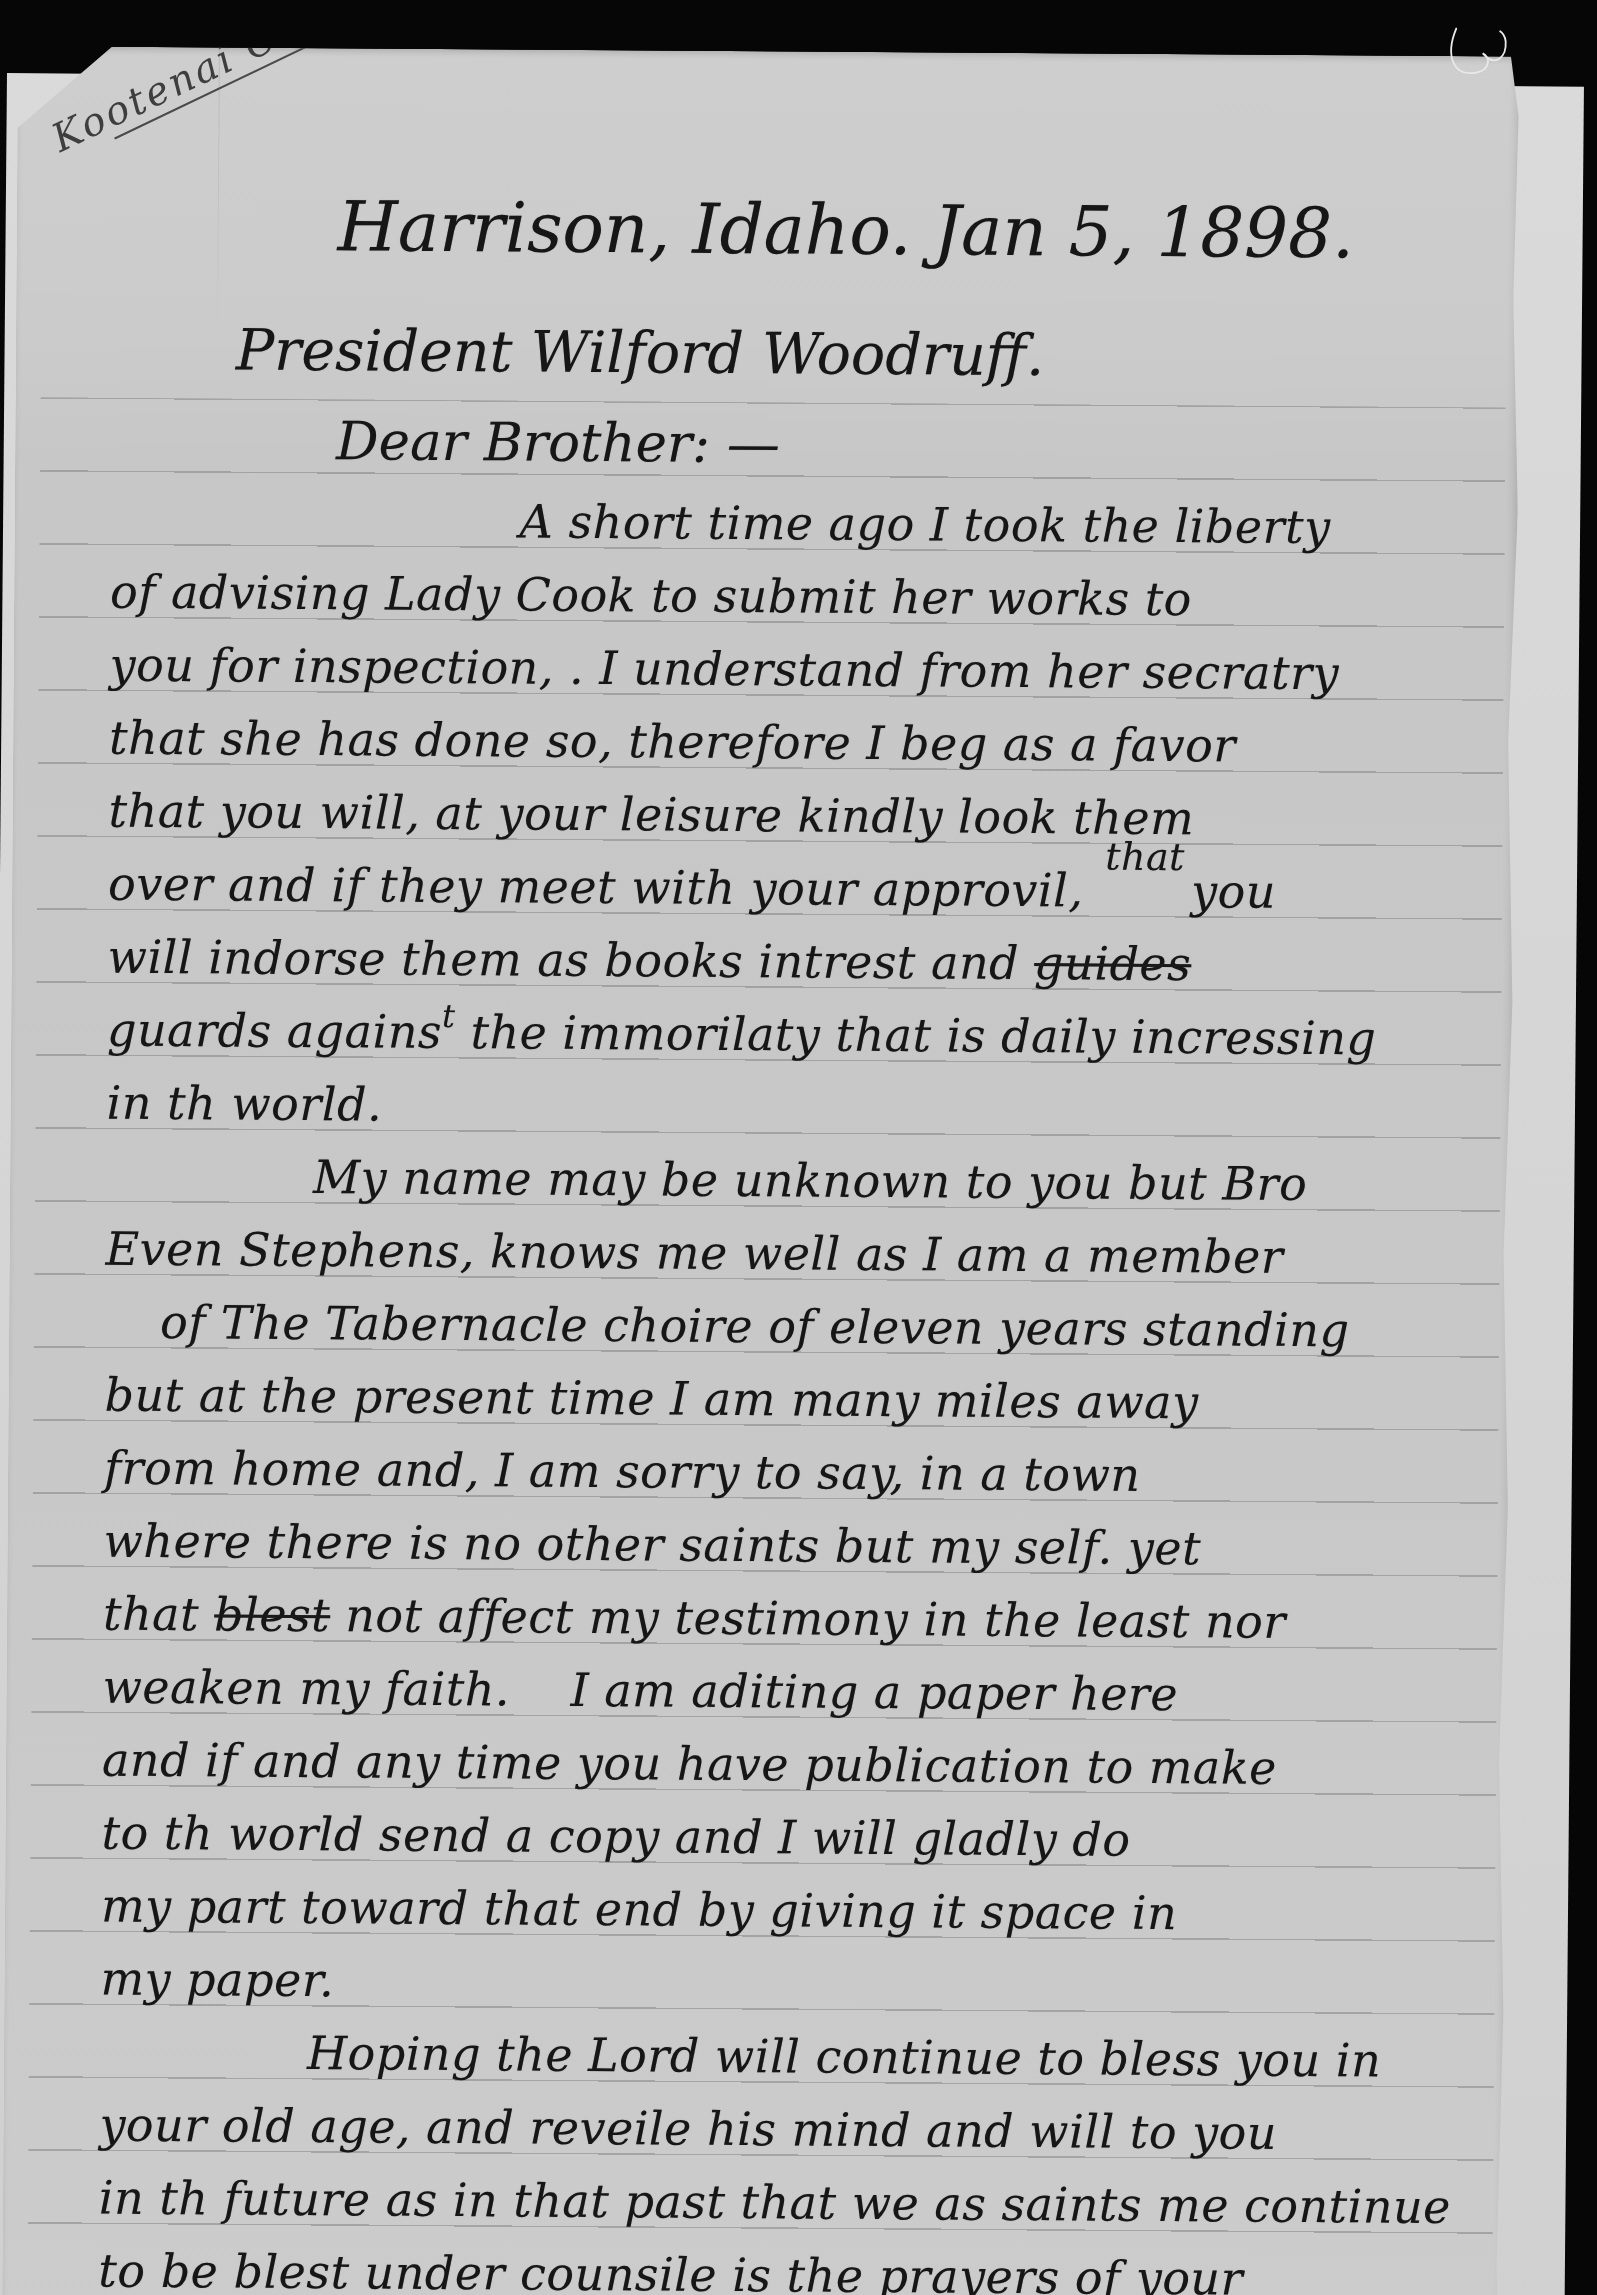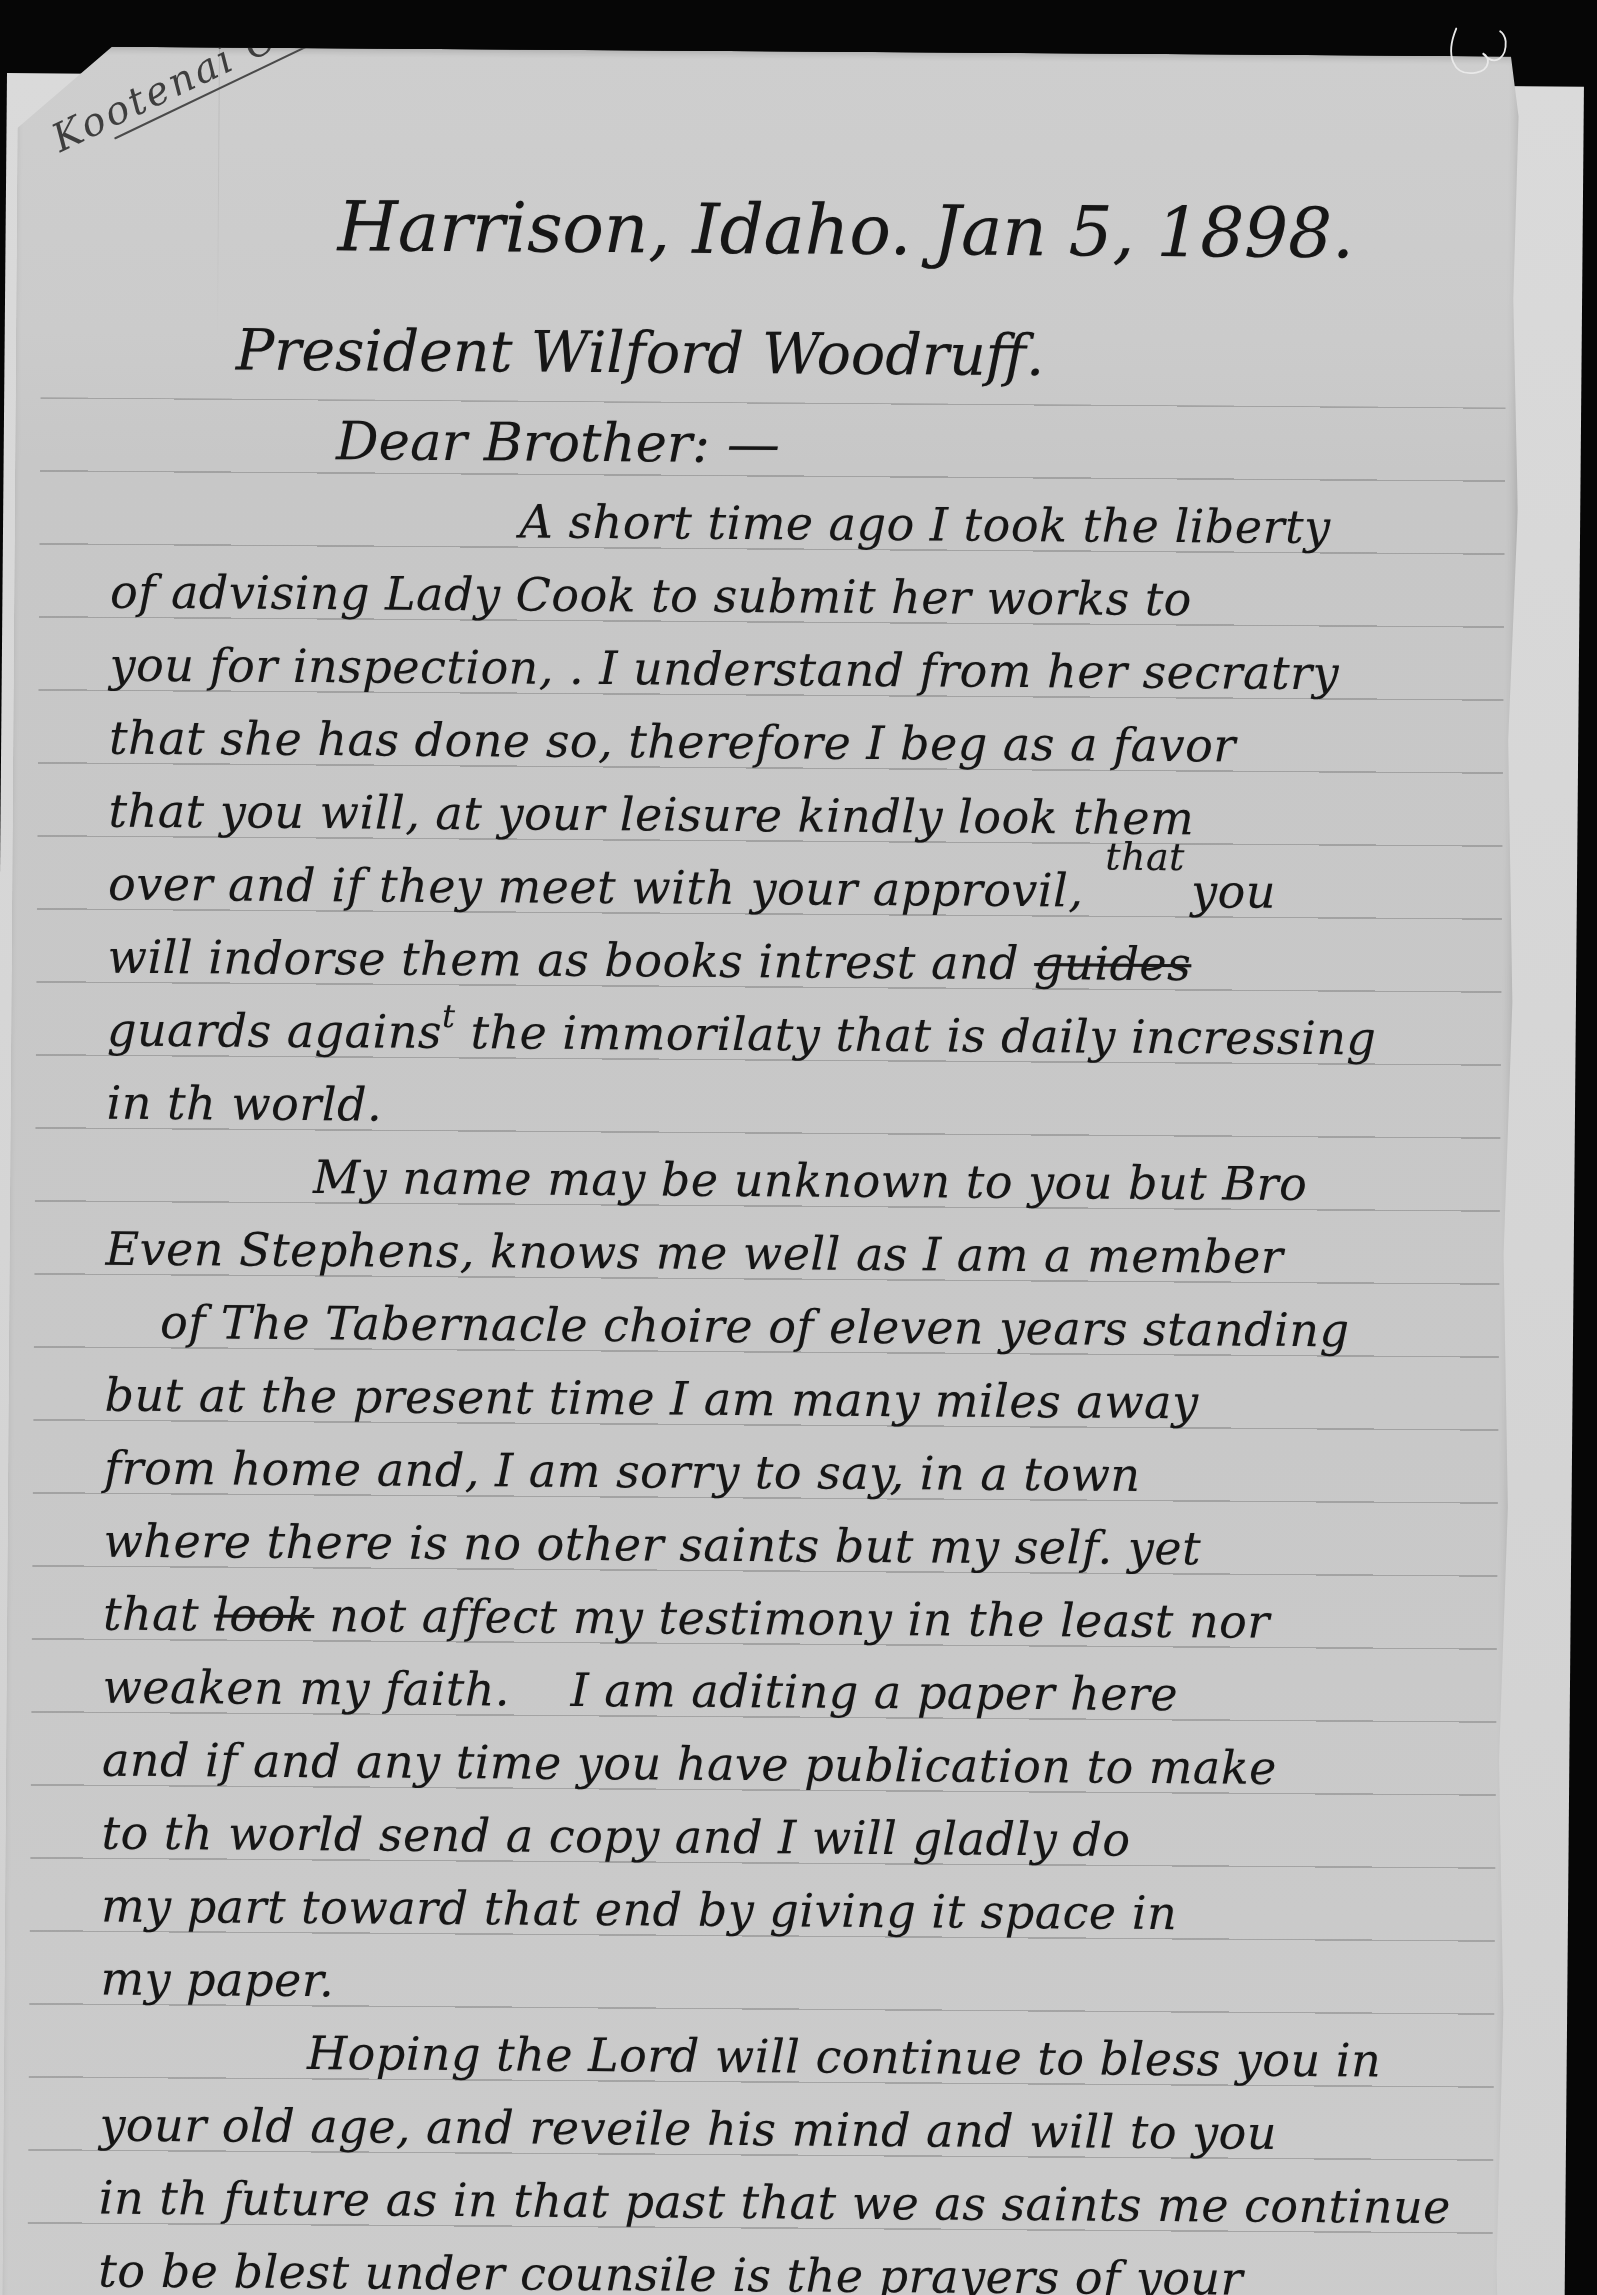--- a/index.html
+++ b/index.html
@@ -113,21 +113,21 @@
         <div class="bline ind-0"><span>over and if they meet with your approvil, </span><span class="seg-insert">that</span><span>you</span></div>
         <div class="bline ind-0"><span>will indorse them as books intrest and </span><span class="seg-struck">guides</span></div>
         <div class="bline ind-0"><span>guards agains</span><span class="seg-sup">t</span><span> the immorilaty that is daily incressing</span></div>
         <div class="bline ind-0"><span>in th world.</span></div>
         <div class="bline ind-2"><span>My name may be unknown to you but Bro</span></div>
         <div class="bline ind-0"><span>Even Stephens, knows me well as I am a member</span></div>
         <div class="bline ind-1"><span>of The Tabernacle choire of eleven years standing</span></div>
         <div class="bline ind-0"><span>but at the present time I am many miles away</span></div>
         <div class="bline ind-0"><span>from home and, I am sorry to say, in a town</span></div>
         <div class="bline ind-0"><span>where there is no other saints but my self. yet</span></div>
-        <div class="bline ind-0"><span>that </span><span class="seg-struck">look</span><span> not affect my testimony in the least nor</span></div>
+        <div class="bline ind-0"><span>that </span><span class="seg-struck">blest</span><span> not affect my testimony in the least nor</span></div>
         <div class="bline ind-0"><span>weaken my faith.&nbsp;&nbsp;&nbsp; I am aditing a paper here</span></div>
         <div class="bline ind-0"><span>and if and any time you have publication to make</span></div>
         <div class="bline ind-0"><span>to th world send a copy and I will gladly do</span></div>
         <div class="bline ind-0"><span>my part toward that end by giving it space in</span></div>
         <div class="bline ind-0"><span>my paper.</span></div>
         <div class="bline ind-2"><span>Hoping the Lord will continue to bless you in</span></div>
         <div class="bline ind-0"><span>your old age, and reveile his mind and will to you</span></div>
         <div class="bline ind-0"><span>in th future as in that past that we as saints me continue</span></div>
         <div class="bline ind-0"><span>to be blest under counsile is the prayers of your</span></div>
       </div>

